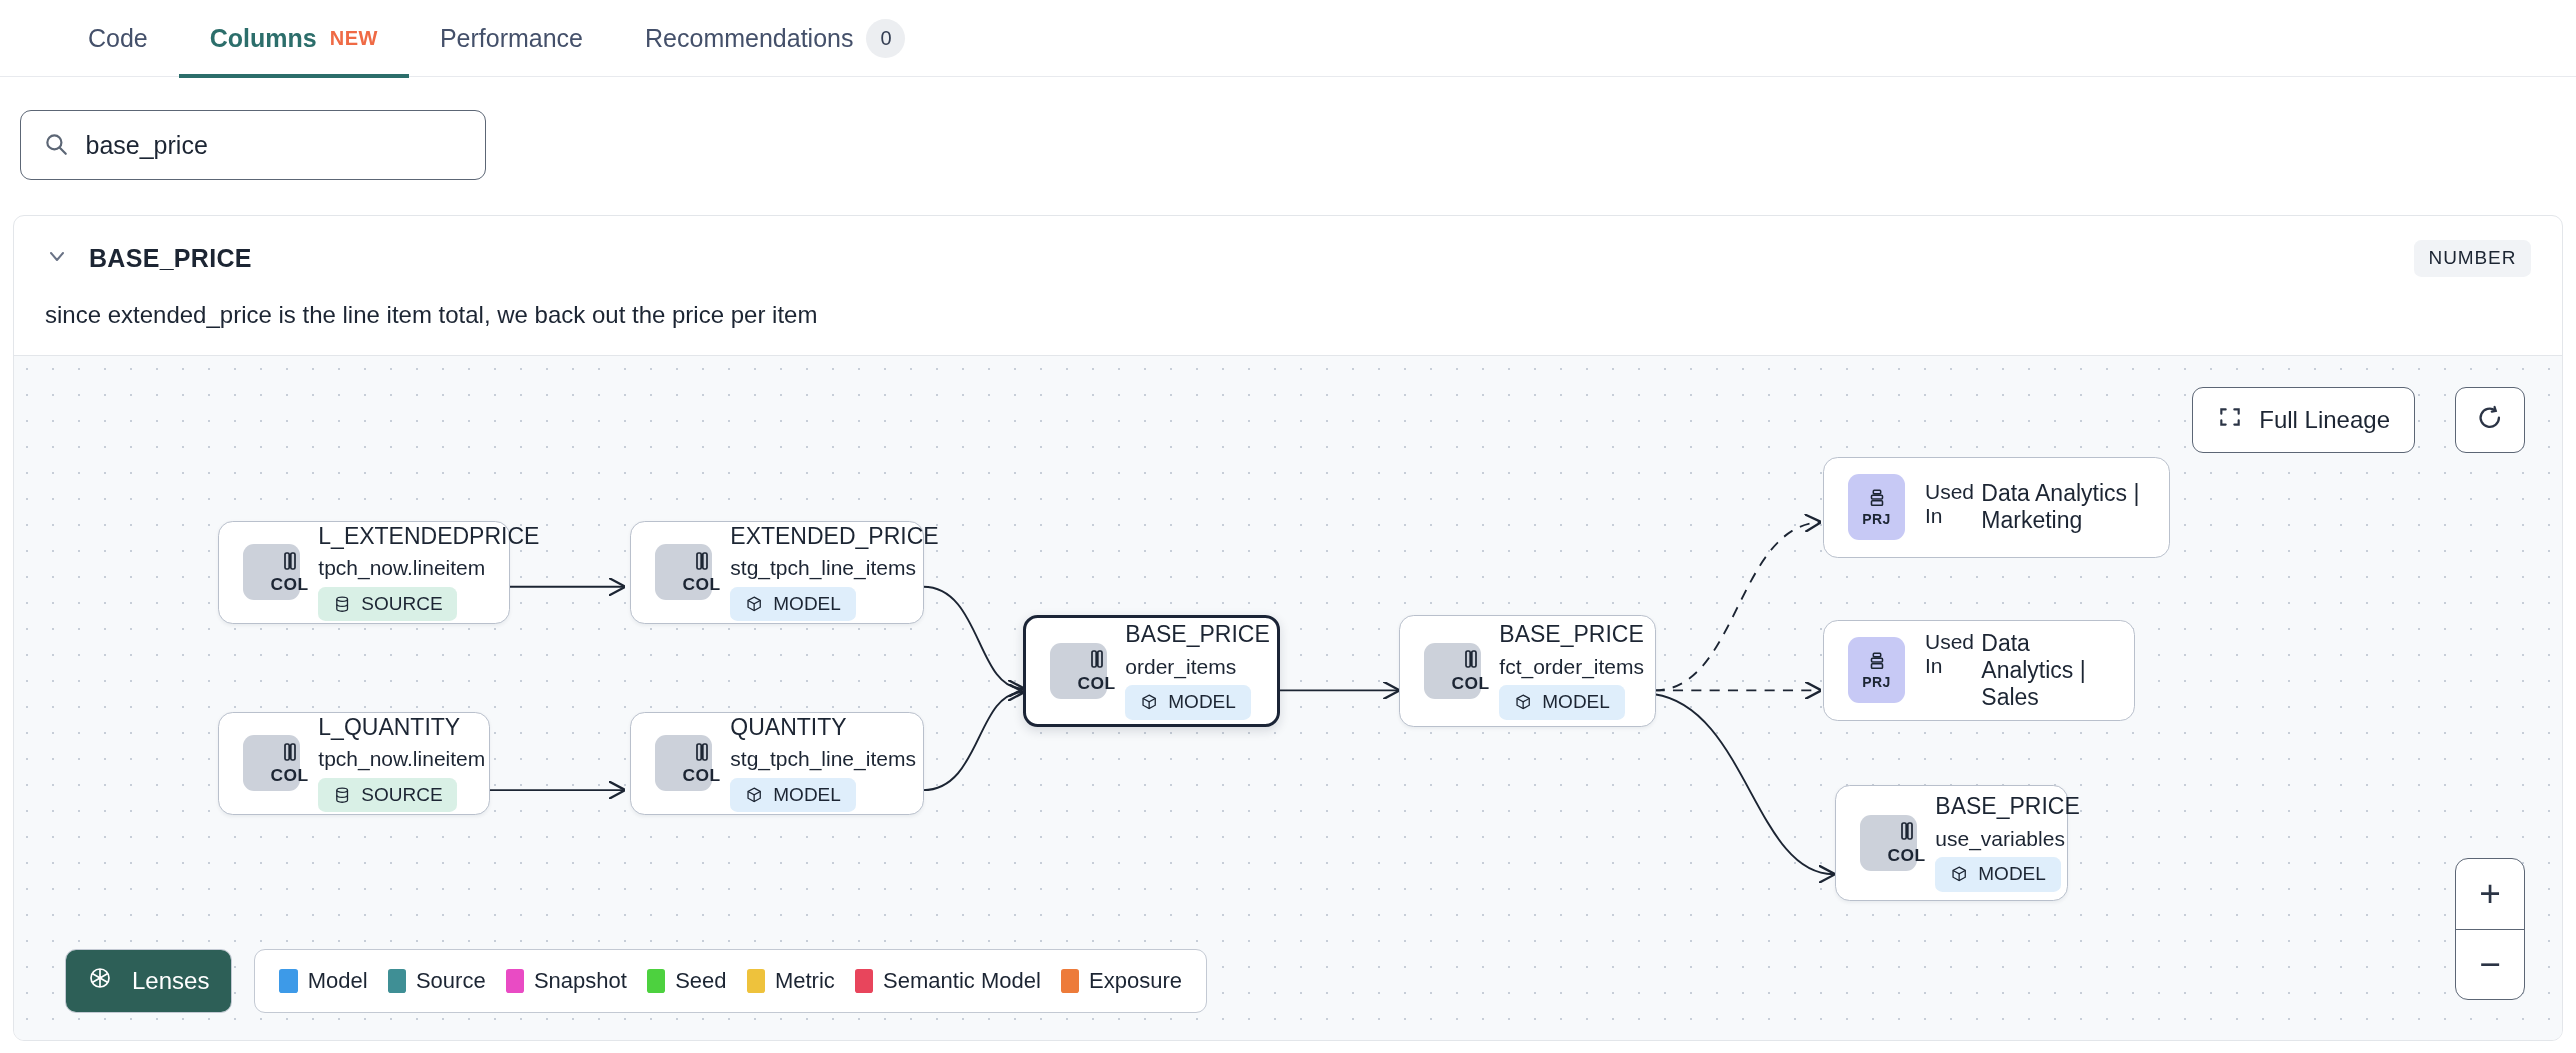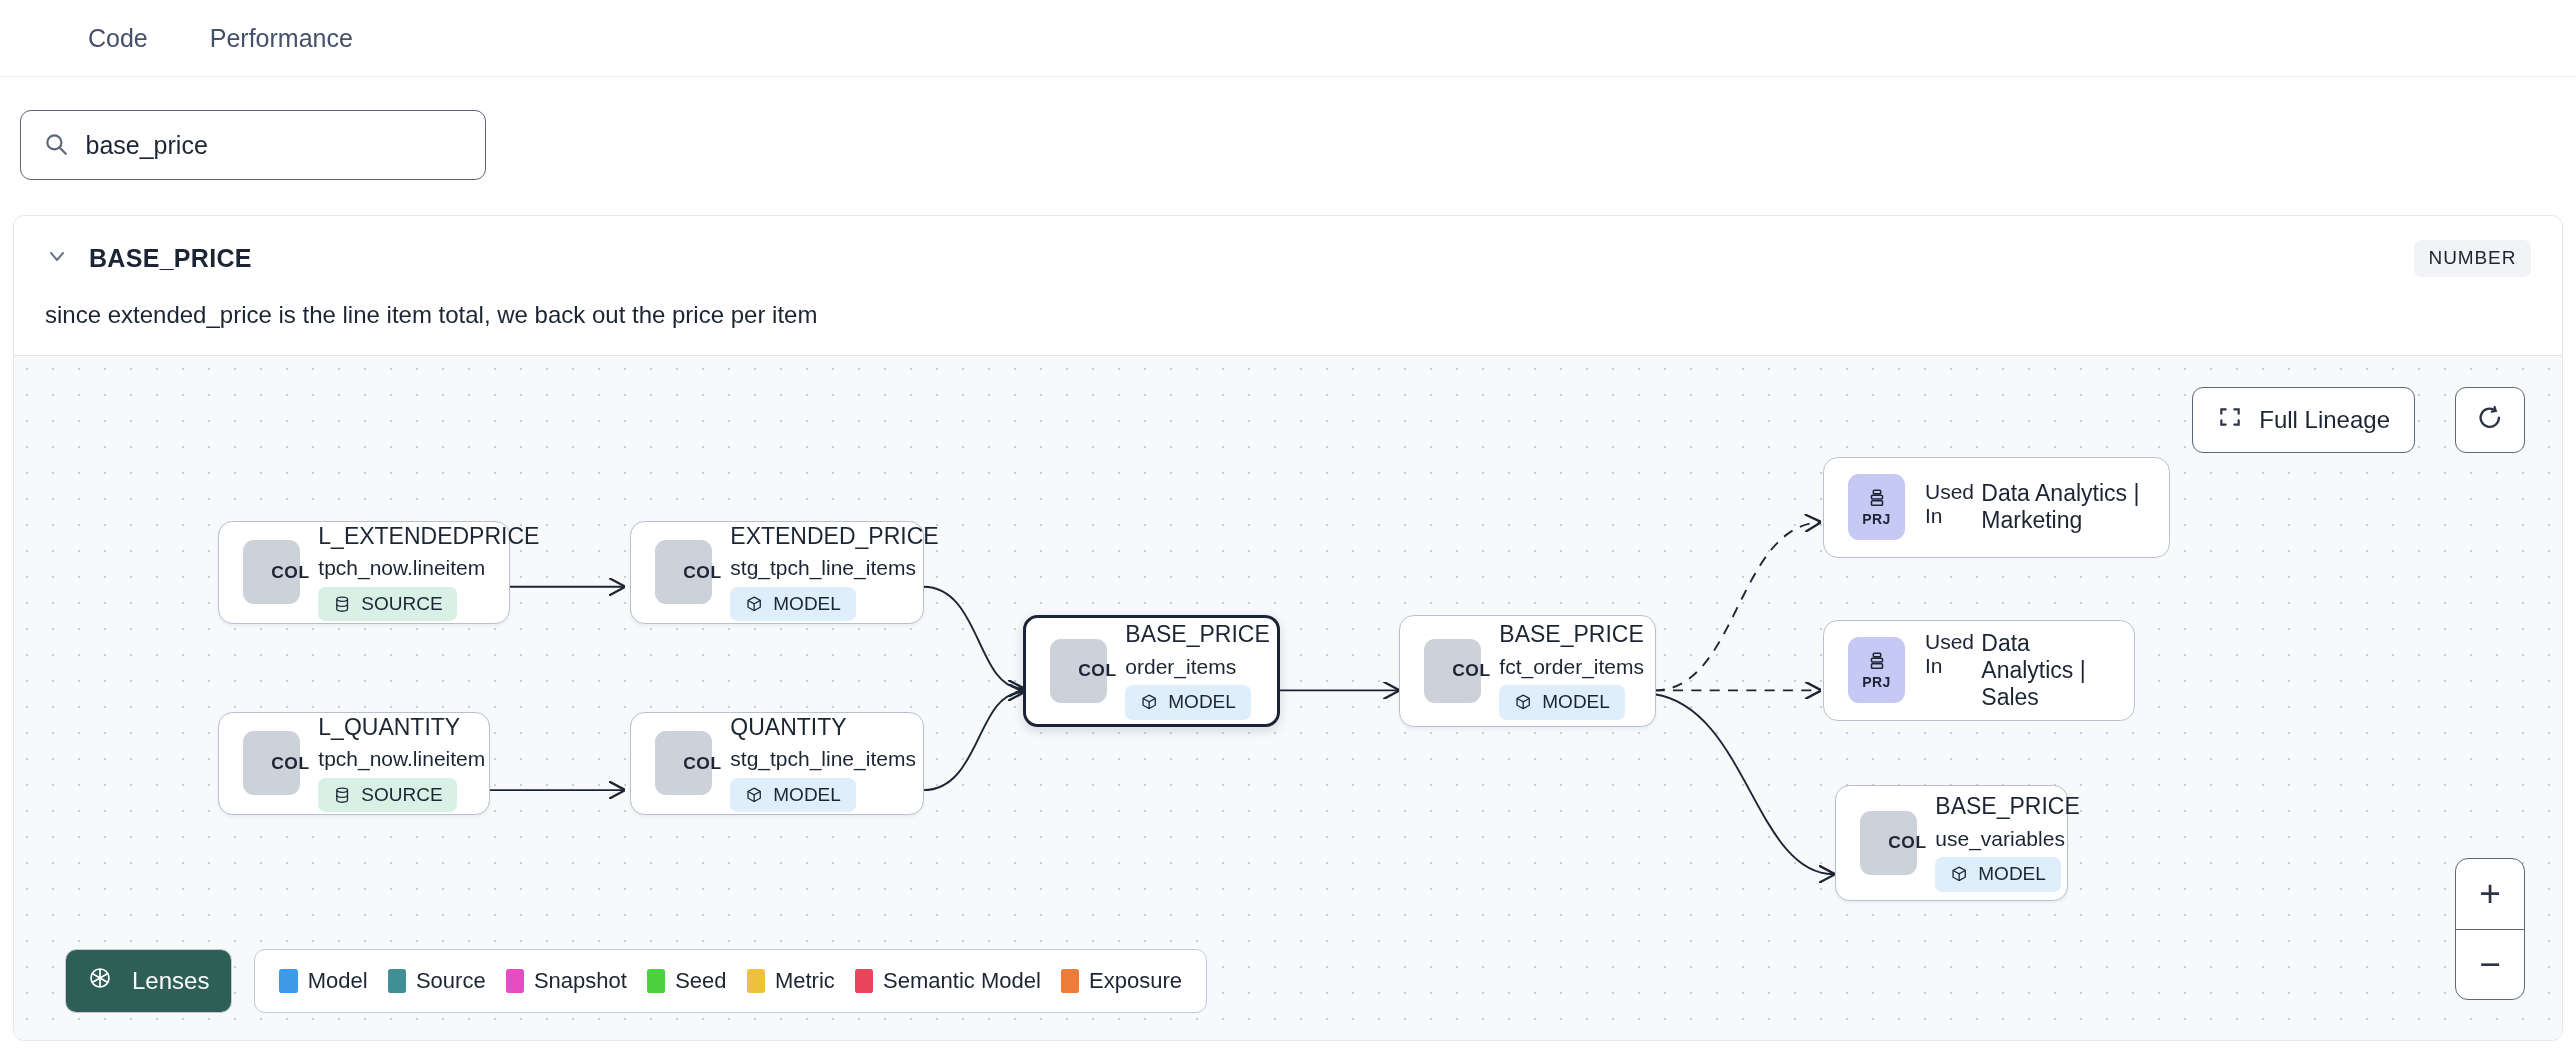--- a/index.html
+++ b/index.html
@@ -123,24 +123,24 @@
     border: 1.8px solid #b9c0cc;
     border-radius: 14.7px;
     display: flex;
     align-items: center;
     gap: 18.3px;
     padding: 0 24px;
     box-shadow: 0 1.8px 3.7px rgba(20,30,50,.06);
   }
   .node.focus { border: 3.7px solid #1b2436; box-shadow: 0 3.7px 11px rgba(20,30,50,.14); }
   .node .kind {
-    width: 57px; height: 64px;
+    width: 57px; height: 56px;
     background: #ccd1da;
     border-radius: 11px;
-    display: flex; 
+    display: flex; flex-direction: column;
     align-items: center; justify-content: center;
     gap: 1.8px; flex: none; padding-left: 36px;
   }
   .node .kind .kl { font-size: 17.4px; font-weight: bold; color: #1c2533; letter-spacing: 0.5px; }
   .node .body { display: flex; flex-direction: column; gap: 6.4px; }
   .node .title { font-size: 23px; color: #1c2533; text-align: left; }
   .node .sub { font-size: 21px; color: #1c2533; }
   .tagpill {
     align-self: flex-start;
     display: inline-flex; align-items: center; gap: 10px;
@@ -225,22 +225,30 @@
   .lg { display: flex; align-items: center; gap: 10px; font-size: 22px; color: #1c2533; white-space: nowrap; }
   .sw { width: 18.3px; height: 24px; border-radius: 2.8px; flex: none; }
 </style>
 </head>
 <body>
 
 <div class="tabbar">
   <div class="tab">
     <span>Code</span>
   </div>
+  <div class="tab active">
+    <span>Columns</span>
+    <span class="new-badge">NEW</span>
+  </div>
   <div class="tab">
     <span>Performance</span>
+  </div>
+  <div class="tab">
+    <span>Recommendations</span>
+    <span class="count-pill">0</span>
   </div>
 </div>
 
 <div class="searchrow">
   <div class="searchbox">
     <span class="svgico">
       <svg width="26" height="26" viewBox="0 0 24 24" fill="none" stroke="#5c6675" stroke-width="2">
         <circle cx="10.5" cy="10.5" r="6.5"></circle>
           <line x1="15.5" y1="15.5" x2="21" y2="21" stroke-linecap="round"></line>
       </svg>

